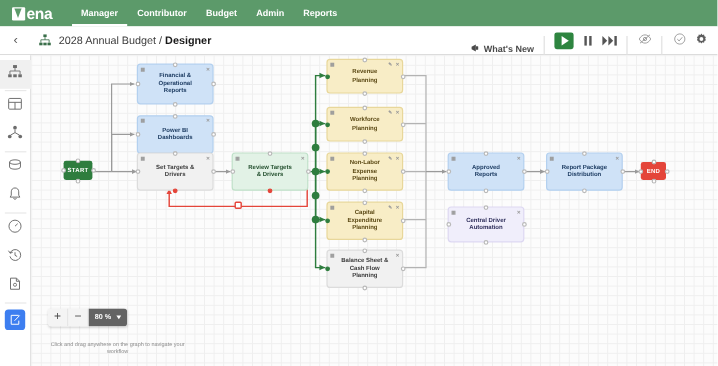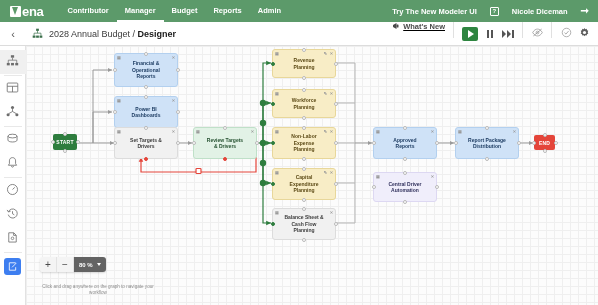--- a/index.html
+++ b/index.html
@@ -56,21 +56,21 @@
     background: #ffffff; border-bottom: 1px solid #dcdcdc;
     display: flex; align-items: center;
   }
   .back-chev {
     width: 26px; text-align: center; color: #5a5a5a; font-size: 11px; cursor: pointer;
     line-height: 24px;
   }
   .crumb-icon { margin: 0 6px 0 6px; color: #3a6f4a; display: flex; align-items: center; }
   .crumb-text { font-size: 9px; color: #3c3c3c; white-space: nowrap; }
   .crumb-text b { color: #1a1a1a; font-weight: 700; }
-  .subbar-right { margin-left: auto; display: flex; align-items: flex-start; height: 24px; text-decoration: underline; }
+  .subbar-right { margin-left: auto; display: flex; align-items: flex-end; height: 24px; }
   .whats-new {
     font-size: 7.5px; font-weight: 700; color: #4a4a4a; display: flex; align-items: center;
     gap: 3px; padding-right: 8px; cursor: pointer; white-space: nowrap;
   }
   .bar-sep { width: 1px; height: 16px; background: #e0e0e0; }
   .tbtn {
     width: 18px; height: 24px; display: flex; align-items: center; justify-content: center;
     color: #6b6b6b; cursor: pointer; font-size: 9px;
   }
   .tgroup { display: flex; align-items: center; padding: 0 5px; }
@@ -190,35 +190,25 @@
 <body>
 
 <div id="app">
 
   <div class="topnav">
     <div class="logo-wrap">
       <span class="logo-mark"></span>
       <span class="logo-text">ena</span>
     </div>
     <div class="nav-items">
+      <div class="nav-item active">Manager</div>
       <div class="nav-item">Contributor</div>
-      <div class="nav-item active">Manager</div>
       <div class="nav-item">Budget</div>
+      <div class="nav-item">Admin</div>
       <div class="nav-item">Reports</div>
-      <div class="nav-item">Admin</div>
-    </div>
-    <div class="nav-right">
-      <div class="nr">Try The New Modeler UI</div>
-      <div class="nr">
-        <span class="help-icon">?</span>
-      </div>
-      <div class="nr">Nicole Diceman</div>
-      <div class="nr">
-        <span class="logout-icon">➞</span>
-      </div>
     </div>
   </div>
 
   <div class="subbar">
     <div class="back-chev">‹</div>
     <span class="crumb-icon">
       <svg width="11" height="11" viewBox="0 0 16 16">
         <rect x="6" y="1" width="4" height="3.2" fill="#3a6f4a"></rect>
         <rect x="1" y="11" width="4" height="3.2" fill="#3a6f4a"></rect>
         <rect x="6" y="11" width="4" height="3.2" fill="#3a6f4a"></rect>

